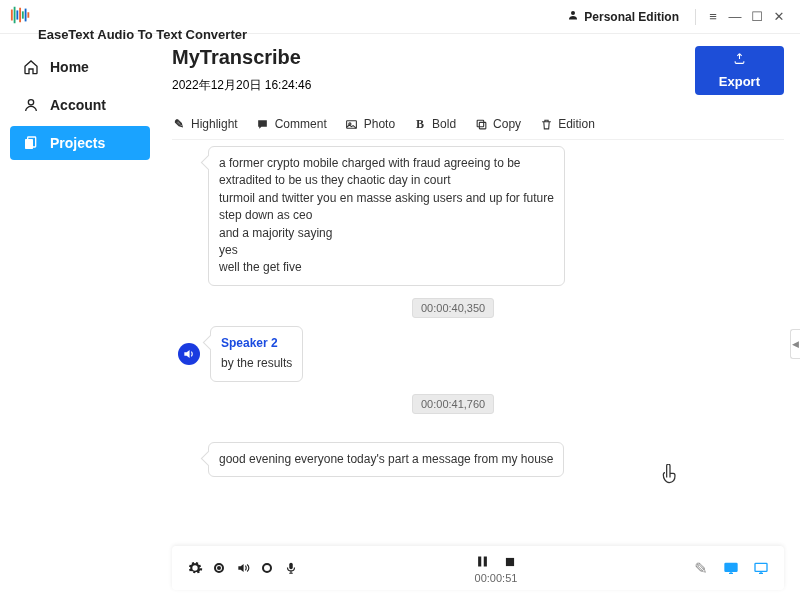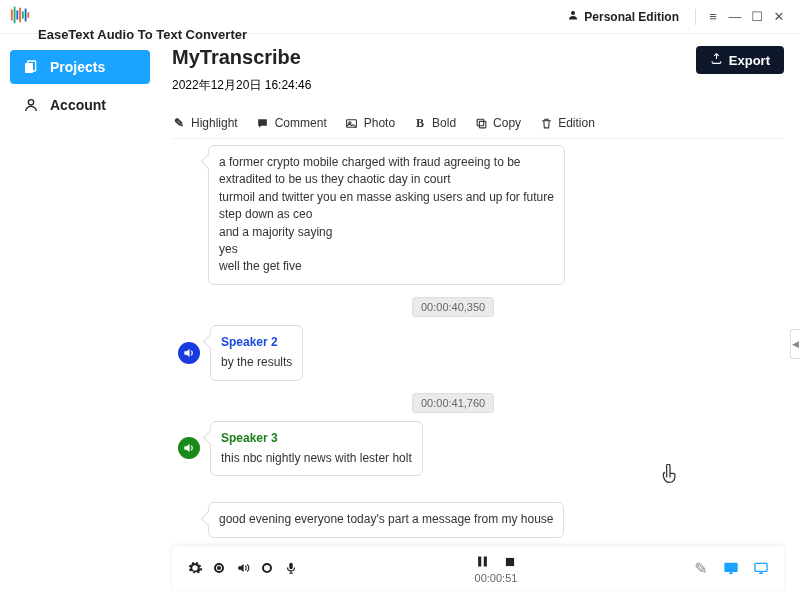--- a/index.html
+++ b/index.html
@@ -15,21 +15,21 @@
 .winbtn { width: 22px; height: 22px; display: flex; align-items: center; justify-content: center; font-size: 13px; color: #555; cursor: pointer; }
 .body { flex: 1; display: flex; min-height: 0; }
 .sidebar { width: 160px; padding: 16px 10px; }
 .nav-item { display: flex; align-items: center; gap: 10px; padding: 8px 12px; font-size: 14px; font-weight: 600; color: #222; border-radius: 4px; cursor: pointer; margin-bottom: 4px; }
 .nav-item.active { background: #1aa3ff; color: #fff; }
 .nav-item .icon { width: 18px; height: 18px; display: flex; align-items: center; justify-content: center; }
 .main { flex: 1; display: flex; flex-direction: column; min-width: 0; padding: 12px 16px 10px 12px; }
 .page-head { display: flex; align-items: flex-start; }
 .page-title { font-size: 20px; font-weight: 700; color: #222; }
 .page-date { font-size: 12px; color: #000000; margin-top: 8px; }
-.export-btn { margin-left: auto; background: #0f172a; color: #fff; font-size: 13px; font-weight: 600; padding: 6px 14px; border-radius: 4px; display: flex; align-items: center; gap: 6px; cursor: pointer; border:none;}
+.export-btn { margin-left: auto; background: #1d4ed8; color: #fff; font-size: 13px; font-weight: 600; padding: 6px 24px; border-radius: 4px; display: flex; align-items: center; gap: 6px; cursor: pointer; border:none;flex-direction:column;}
 .toolbar { display: flex; gap: 18px; margin-top: 14px; padding: 8px 0; border-bottom: 1px solid #f0f0f0; }
 .tool { display: flex; align-items: center; gap: 5px; font-size: 12px; color: #333; cursor: pointer; }
 .tool .ic { width: 14px; height: 14px; display: flex; align-items: center; justify-content: center; font-weight: 700; }
 .transcript { flex: 1; overflow-y: auto; padding: 6px 6px 0 0; }
 .ts-chip { background: #eaeaea; color: #666; font-size: 11px; padding: 3px 8px; border-radius: 3px; display: inline-block; margin: 6px 0 8px 240px; border: 1px solid #ddd; }
 .row { display: flex; align-items: center; gap: 10px; margin-bottom: 6px; margin-left: 6px;}
 .play-badge { width: 22px; height: 22px; border-radius: 50%; display: flex; align-items: center; justify-content: center; flex-shrink: 0;}
 .play-badge svg { width: 14px; height: 14px; }
 .bubble { background: #fff; border: 1px solid #ddd; border-radius: 6px; padding: 8px 10px; font-size: 12px; color: #333; max-width: 420px; line-height: 1.45; position: relative; }
 .bubble::before { content: ""; position: absolute; left: -6px; top: 10px; width: 10px; height: 10px; background: #fff; border-left: 1px solid #ddd; border-bottom: 1px solid #ddd; transform: rotate(45deg); }
@@ -81,37 +81,45 @@
     </div>
     <div class="title-sep"></div>
     <div class="winbtn">≡</div>
     <div class="winbtn">—</div>
     <div class="winbtn">☐</div>
     <div class="winbtn">✕</div>
   </div>
 
   <div class="body">
     <div class="sidebar">
+      <div class="nav-item">
+        <span class="icon">
+            <svg width="16" height="16" viewBox="0 0 24 24" fill="none" stroke="#222" stroke-width="2">
+              <path d="M3 11l9-8 9 8v10a1 1 0 01-1 1h-5v-7h-6v7H4a1 1 0 01-1-1z"></path>
+            </svg>
+          </span>
+        <span>Home</span>
+      </div>
+      <div class="nav-item">
+        <span class="icon">
+            <svg width="16" height="16" viewBox="0 0 24 24" fill="none" stroke="#222" stroke-width="2">
+              <circle cx="12" cy="8" r="4"></circle>
+              <path d="M4 21c0-4 4-7 8-7s8 3 8 7"></path>
+            </svg>
+          </span>
+        <span>Account</span>
+      </div>
       <div class="nav-item active">
         <span class="icon">
             <svg width="16" height="16" viewBox="0 0 24 24" fill="#fff">
               <rect x="3" y="6" width="12" height="15" rx="1"></rect>
               <rect x="7" y="3" width="12" height="15" rx="1" fill="none" stroke="#fff" stroke-width="2"></rect>
             </svg>
           </span>
         <span>Projects</span>
-      </div>
-      <div class="nav-item">
-        <span class="icon">
-            <svg width="16" height="16" viewBox="0 0 24 24" fill="none" stroke="#222" stroke-width="2">
-              <circle cx="12" cy="8" r="4"></circle>
-              <path d="M4 21c0-4 4-7 8-7s8 3 8 7"></path>
-            </svg>
-          </span>
-        <span>Account</span>
       </div>
     </div>
 
     <div class="main contentwrap">
       <div class="page-head">
         <div>
           <div class="page-title">MyTranscribe</div>
           <div class="page-date">2022年12月20日 16:24:46</div>
         </div>
         <button class="export-btn">
@@ -185,32 +193,20 @@
                 <path d="M4 9v6h4l5 4V5L8 9H4z"></path>
                 <path d="M16 8c1 1 1.5 2 1.5 4s-.5 3-1.5 4" stroke="#fff" fill="none" stroke-width="2"></path>
               </svg>
             </div>
           <div class="bubble">
             <div class="speaker spk2">Speaker 2</div>
             <div>by the results</div>
           </div>
         </div>
         <div><span class="ts-chip">00:00:41,760</span></div>
-        <div class="row">
-          <div class="play-badge" style="background:#1a8a1a">
-              <svg viewBox="0 0 24 24" fill="#fff">
-                <path d="M4 9v6h4l5 4V5L8 9H4z"></path>
-                <path d="M16 8c1 1 1.5 2 1.5 4s-.5 3-1.5 4" stroke="#fff" fill="none" stroke-width="2"></path>
-              </svg>
-            </div>
-          <div class="bubble">
-            <div class="speaker spk3">Speaker 3</div>
-            <div>this nbc nightly news with lester holt</div>
-          </div>
-        </div>
         <div style="height:20px"></div>
         <div class="row solo-bubble">
           <div class="bubble">good evening everyone today's part a message from my house</div>
         </div>
       </div>
 
       <div class="player">
         <div class="pgroup">
           <span class="picon">
               <svg width="16" height="16" viewBox="0 0 24 24" fill="#222">

